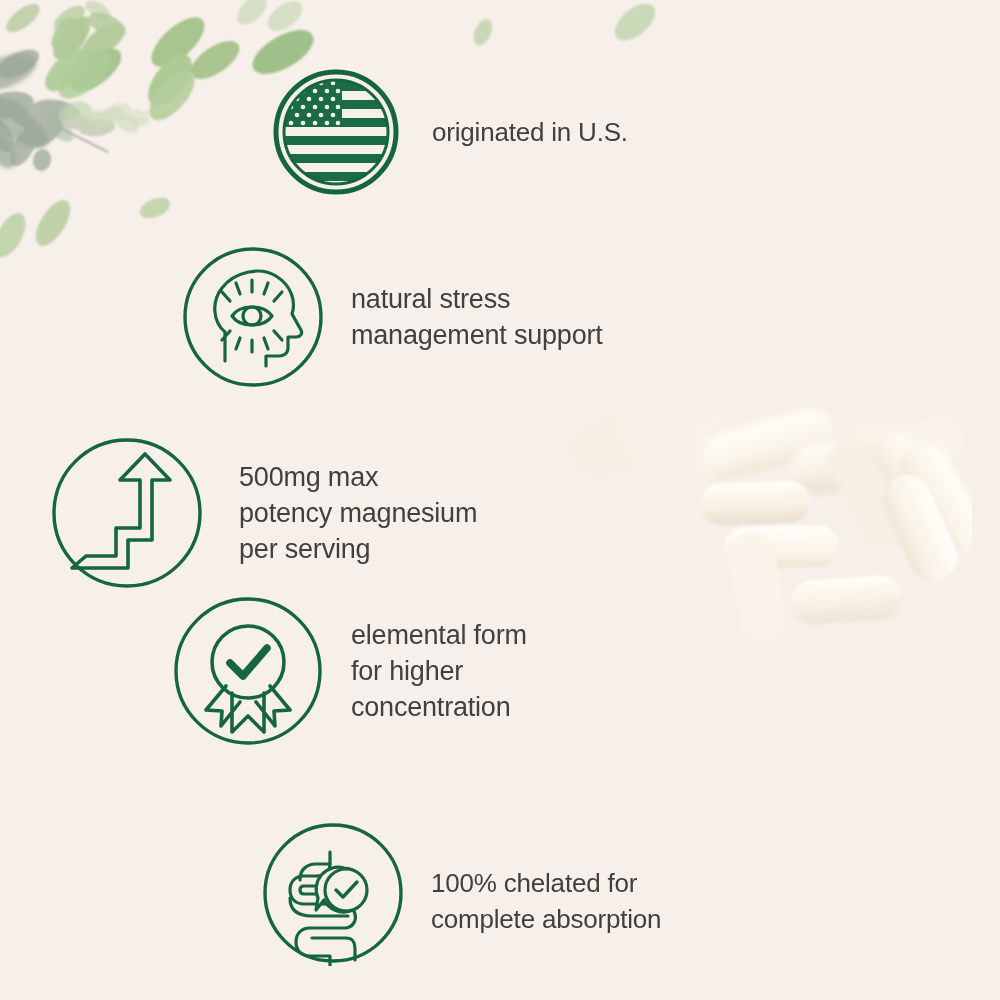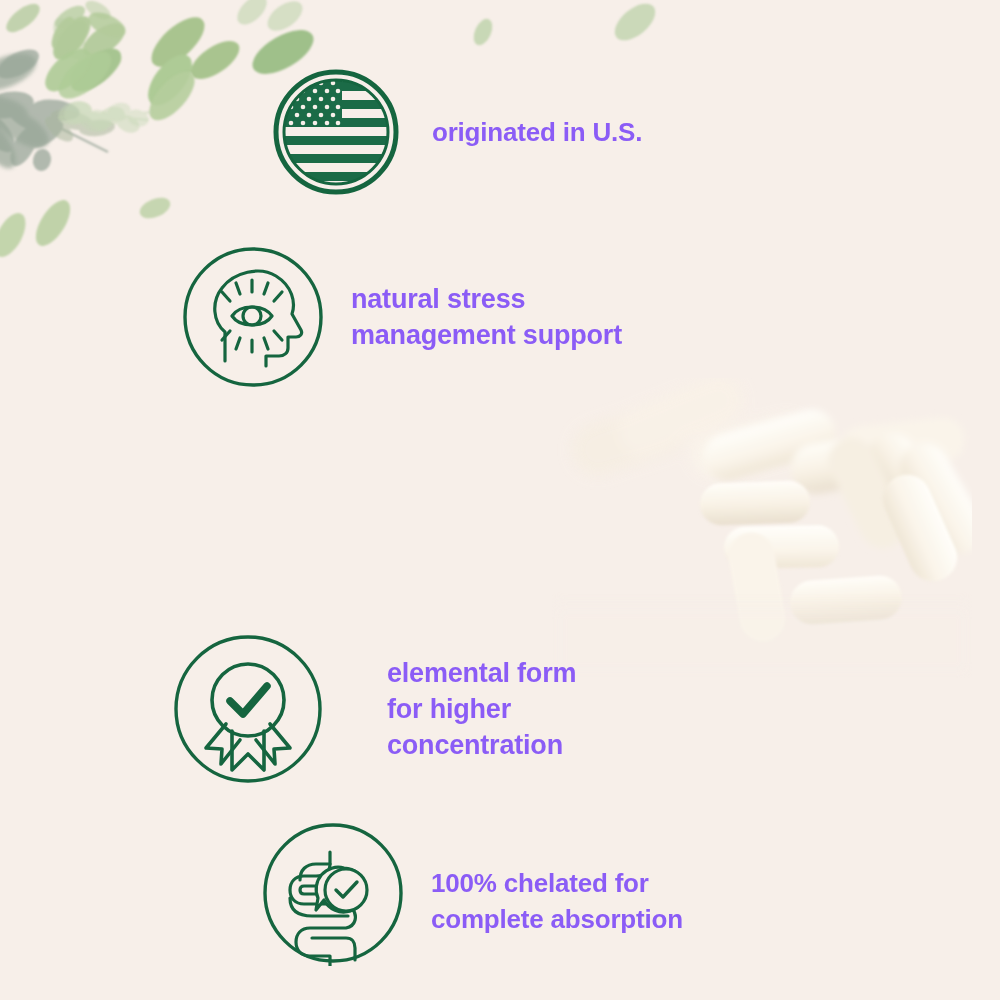--- a/index.html
+++ b/index.html
@@ -43,40 +43,40 @@
     position: absolute;
     display: flex;
     align-items: center;
   }
   .icon-badge {
     flex: 0 0 auto;
     position: relative;
   }
   .icon-badge svg { display: block; }
   .feature-text {
-    color: #8b5cf6;
+    color: #404040;
     font-family: "Liberation Sans", sans-serif;
-    font-weight: bold;
+    font-weight: normal;
     font-size: 27px;
     line-height: 36px;
     letter-spacing: -0.2px;
     white-space: pre-line;
   }
 
   
   #row-origin      { left: 272px; top: 68px; }
   #row-origin .feature-text  { margin-left: 32px; font-size: 26px; }
 
   #row-stress      { left: 180px; top: 244px; }
   #row-stress .feature-text  { margin-left: 25px; }
 
   #row-potency     { left: 48px;  top: 434px; }
   #row-potency .feature-text { margin-left: 33px; }
 
-  #row-elemental   { left: 170px; top: 631px; gap: 36px; }
+  #row-elemental   { left: 170px; top: 593px; }
   #row-elemental .feature-text { margin-left: 25px; }
 
   #row-absorption  { left: 260px; top: 820px; }
   #row-absorption .feature-text { margin-left: 25px; font-size: 26px; margin-top: 15px; }
 </style>
 </head>
 <body>
 
 <div id="canvas">
 
@@ -357,20 +357,32 @@
           <path d="M84 94 L88 105"></path>
           <path d="M50 87 L42 96"></path>
           <path d="M94 87 L102 96"></path>
         </g>
       </svg>
     </div>
     <div class="feature-text">natural stress
 management support</div>
   </div>
 
+  <div class="feature-row" id="row-potency">
+    <div class="icon-badge">
+      <svg width="158" height="158" viewBox="0 0 158 158" xmlns="http://www.w3.org/2000/svg">
+        <circle cx="79" cy="79" r="73" fill="none" stroke="#15653F" stroke-width="3.4"></circle>
+        <path d="M44 126 L 74 126 L 74 98 L 98 98 L 98 50 L 78 50 L 103 24 L 128 50 L 110 50
+                 L 110 110 L 86 110 L 86 138 L 30 138 Z" transform="translate(-6,-4)" fill="none" stroke="#15653F" stroke-width="3.6" stroke-linejoin="round" stroke-linecap="round"></path>
+      </svg>
+    </div>
+    <div class="feature-text">500mg max
+potency  magnesium
+per serving</div>
+  </div>
 
   <div class="feature-row" id="row-elemental">
     <div class="icon-badge">
       <svg width="156" height="156" viewBox="0 0 156 156" xmlns="http://www.w3.org/2000/svg">
         <circle cx="78" cy="78" r="72" fill="none" stroke="#15653F" stroke-width="3.4"></circle>
         <g fill="none" stroke="#15653F" stroke-width="3.6" stroke-linejoin="round" stroke-linecap="round">
 
           <path d="M56 93 L36 117 L52 118 L51 133 L70 109"></path>
           <path d="M100 93 L120 117 L104 118 L105 133 L86 109"></path>
           <path d="M62 100 L62 139 L78 123 L94 139 L94 100"></path>

